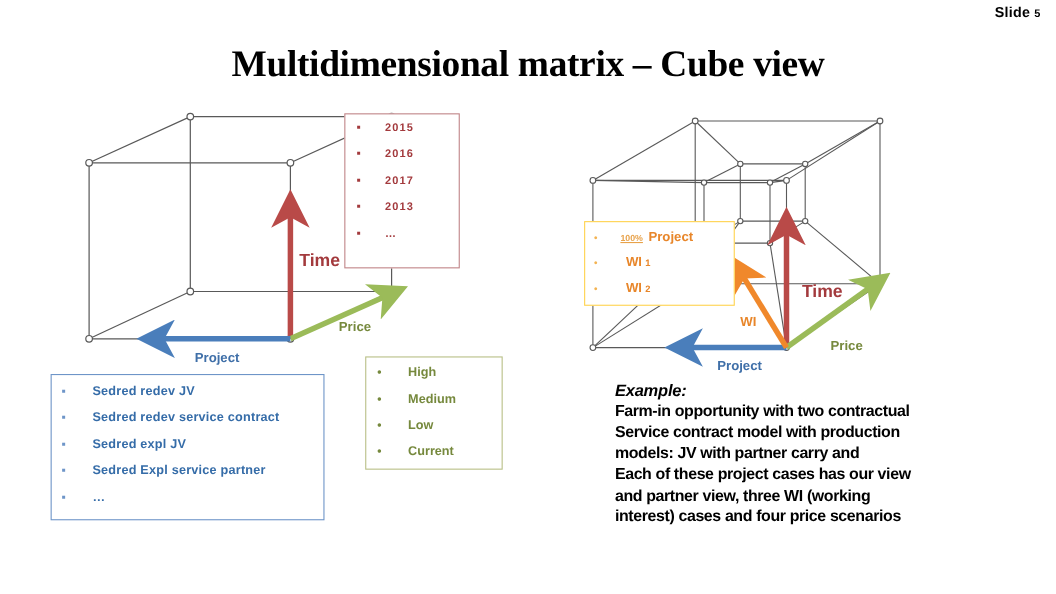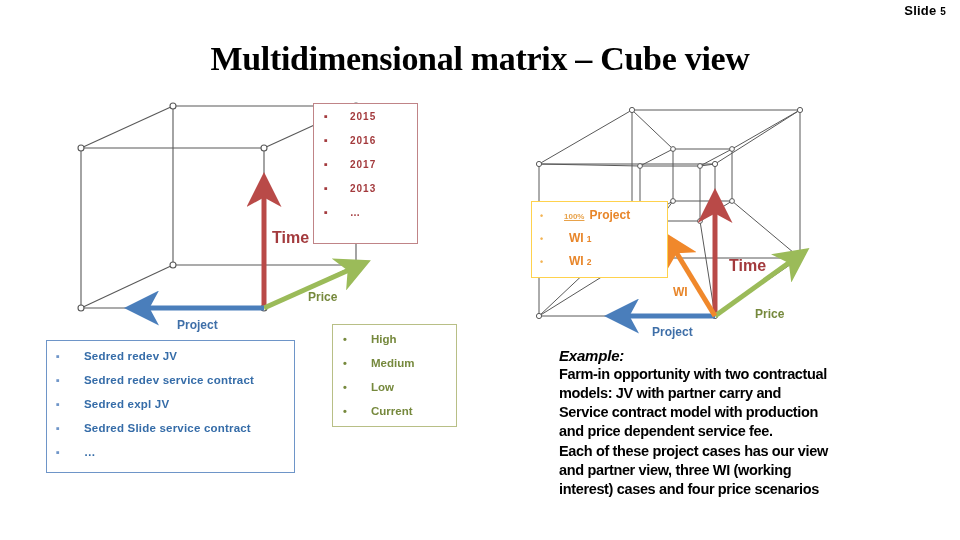--- a/index.html
+++ b/index.html
@@ -343,21 +343,21 @@
       <li>
         <span class="bullet">▪</span>
         <span class="txt">Sedred  redev service  contract</span>
       </li>
       <li>
         <span class="bullet">▪</span>
         <span class="txt">Sedred  expl JV</span>
       </li>
       <li>
         <span class="bullet">▪</span>
-        <span class="txt">Sedred  Slide service  contract</span>
+        <span class="txt">Sedred  Expl service  partner</span>
       </li>
       <li>
         <span class="bullet">▪</span>
         <span class="txt">…</span>
       </li>
     </ul>
   </div>
 
   <div class="legend-box" id="price-box">
     <ul>
@@ -401,21 +401,20 @@
         <span class="sub">2</span>
       </li>
     </ul>
   </div>
 
   <div id="example-block">
     <div class="ex-head">
       <span>Example</span><span>:</span>
     </div>
     <div class="ex-line">Farm-in opportunity with two contractual</div>
+    <div class="ex-line">Service contract model with production</div>
     <div class="ex-line">models: JV with partner carry and</div>
-    <div class="ex-line">Service contract model with production</div>
-    <div class="ex-line">and price dependent service fee.</div>
     <div class="ex-line">Each of these project cases has our view</div>
     <div class="ex-line">and partner view, three WI (working</div>
     <div class="ex-line">interest) cases and four price scenarios</div>
   </div>
 
 </div>
 
 </body></html>

